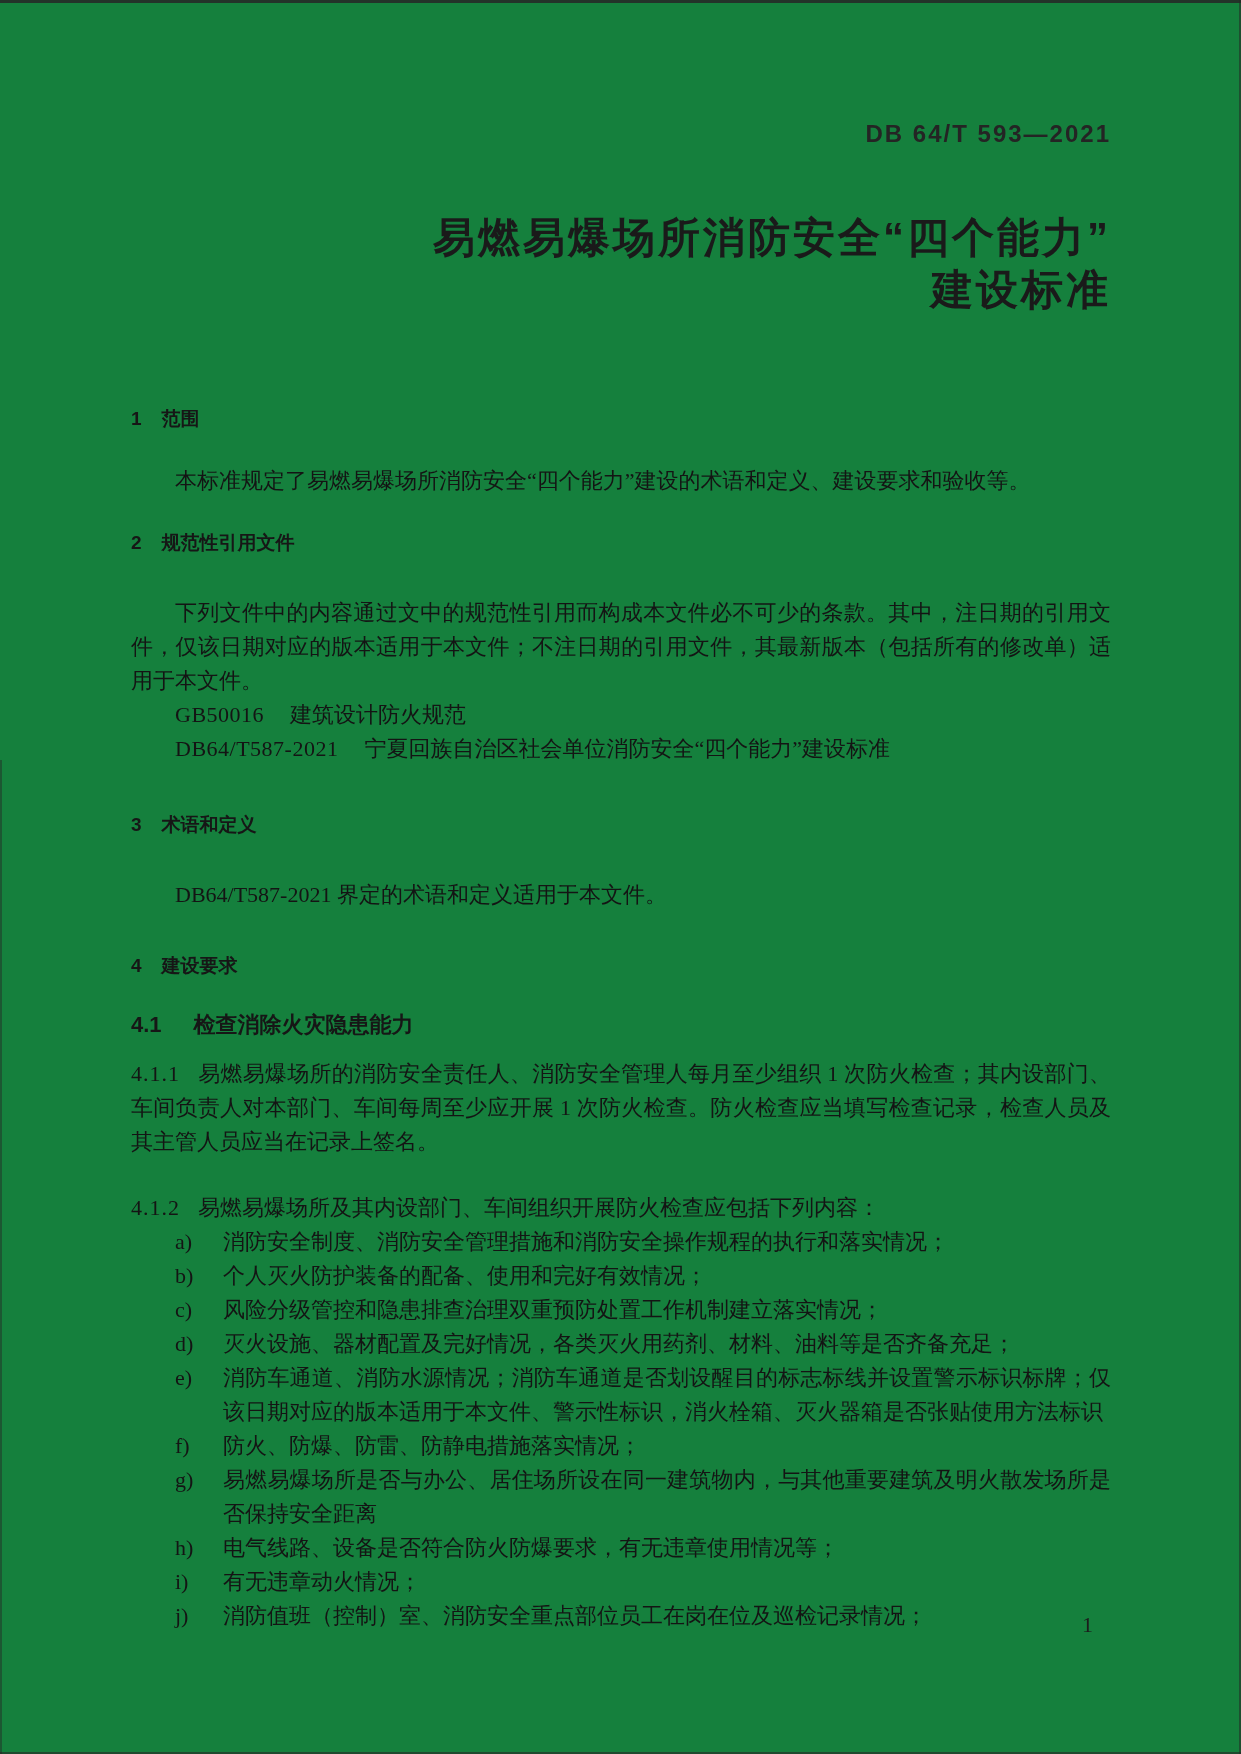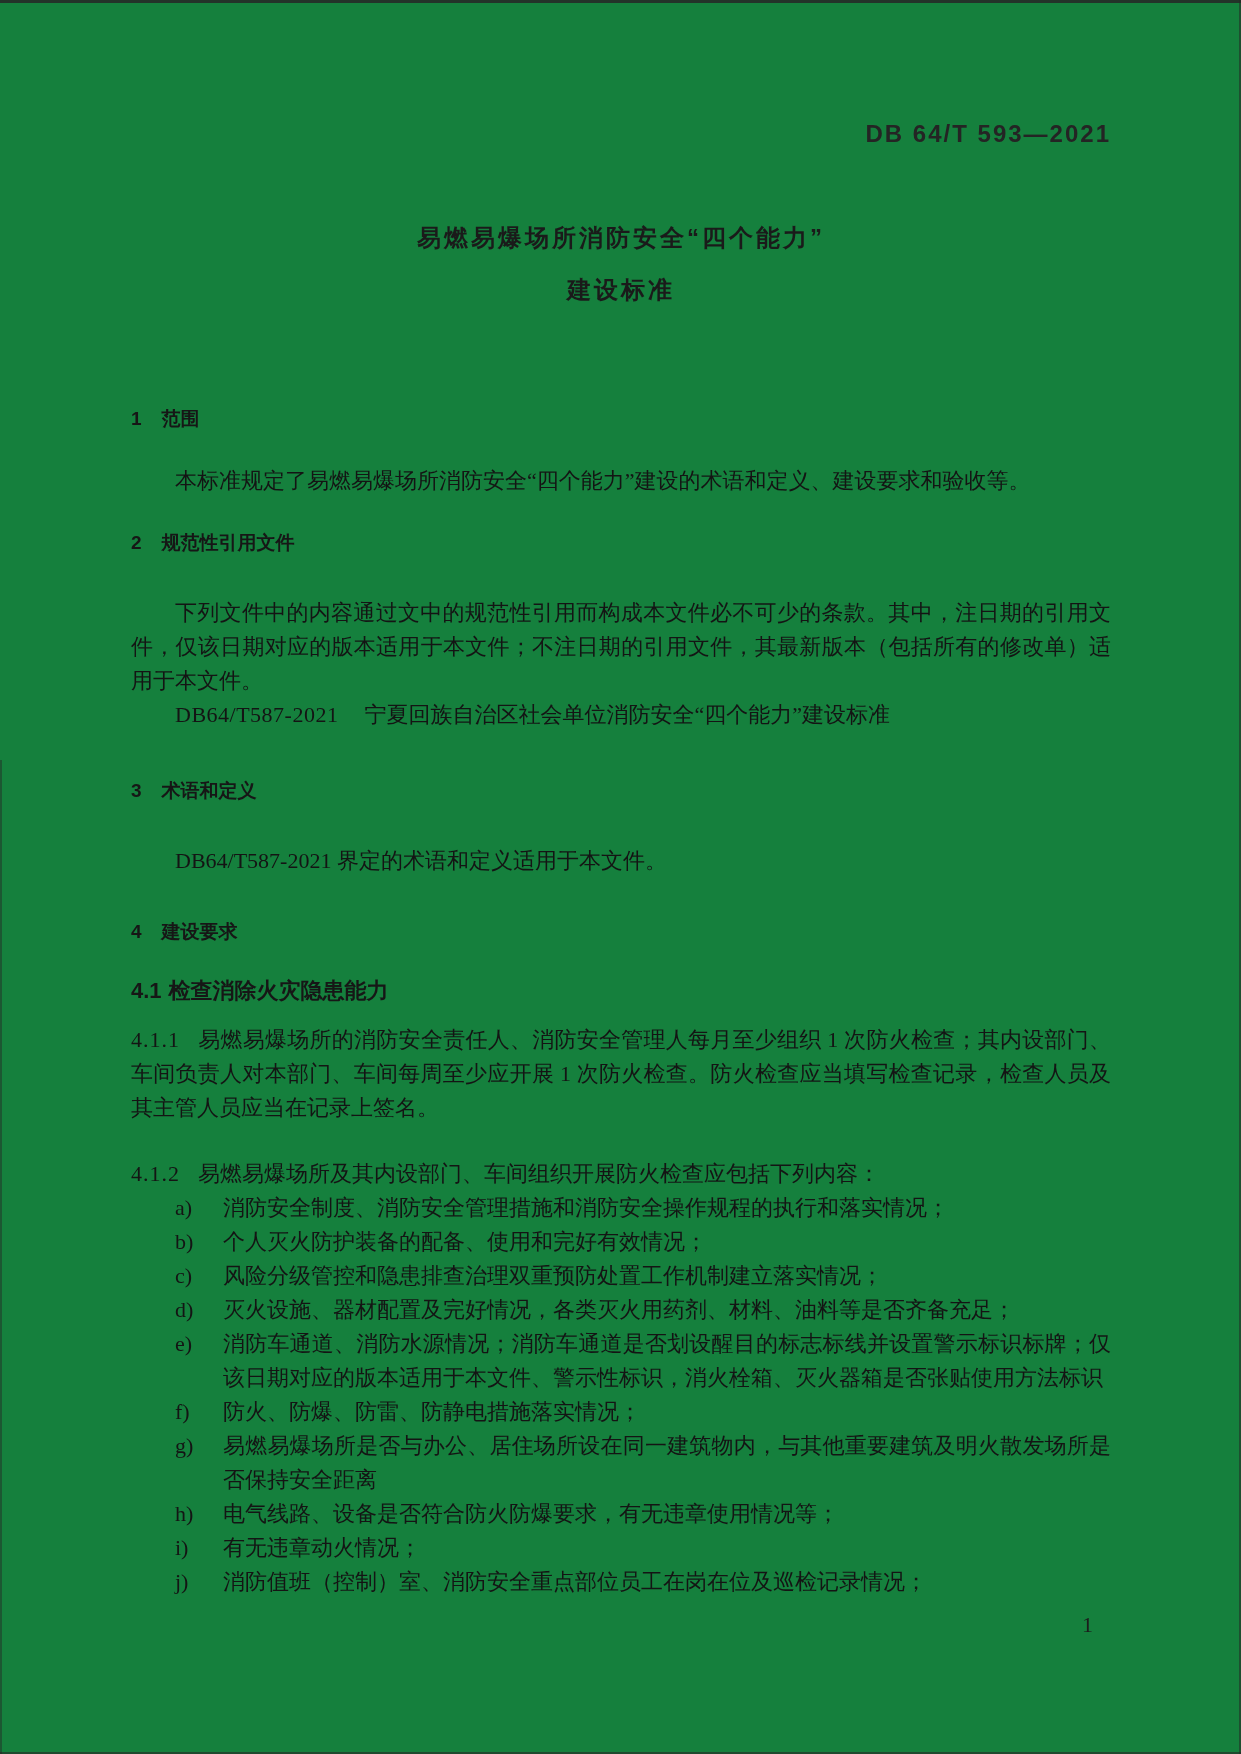--- a/index.html
+++ b/index.html
@@ -23,36 +23,36 @@
     position:absolute;left:131px;top:0;width:980px;
   }
   .doc-number{
     margin-top:120px;
     text-align:right;
     font-family:"Liberation Sans","DejaVu Sans",sans-serif;
     font-size:24px;font-weight:600;letter-spacing:2px;color:#242424;
   }
   .doc-title{
     margin-top:64px;
-    text-align:center;
+    text-align:right;
     font-family:"Liberation Sans","DejaVu Sans",sans-serif;
-    font-size:24px;font-weight:700;letter-spacing:3px;
+    font-size:42px;font-weight:700;letter-spacing:3px;
     line-height:52px;color:#1a1a1a;
   }
   .sec-heading{
     font-family:"Liberation Sans","DejaVu Sans",sans-serif;
     font-size:19px;font-weight:700;color:#161616;
     line-height:30px;
   }
   .sec-heading .sec-num{display:inline-block;margin-right:20px;}
   .sub-heading{
     font-family:"Liberation Sans","DejaVu Sans",sans-serif;
     font-size:22px;font-weight:700;color:#161616;line-height:28px;
   }
-  .sub-heading .sec-num{display:inline-block;margin-right:7px;text-align:center;}
+  .sub-heading .sec-num{display:inline-block;margin-right:32px;text-align:center;}
 
   p{margin:0;}
   .body-text{
     font-size:22px;line-height:34px;text-align:justify;color:#141414;
   }
   .indent{text-indent:2em;}
 
   .h-s1{margin-top:88px;}
   .p-s1{margin-top:30px;}
   .h-s2{margin-top:30px;}
@@ -96,20 +96,23 @@
 
     <div class="sec-heading h-s1">
       <span class="sec-num">1</span><span>范围</span>
     </div>
     <p class="body-text indent p-s1">本标准规定了易燃易爆场所消防安全“四个能力”建设的术语和定义、建设要求和验收等。</p>
 
     <div class="sec-heading h-s2">
       <span class="sec-num">2</span><span>规范性引用文件</span>
     </div>
     <p class="body-text indent p-s2">下列文件中的内容通过文中的规范性引用而构成本文件必不可少的条款。其中，注日期的引用文件，仅该日期对应的版本适用于本文件；不注日期的引用文件，其最新版本（包括所有的修改单）适用于本文件。</p>
+    <p class="body-text indent ref-line">
+      <span class="ref-code">GB50016</span><span>建筑设计防火规范</span>
+    </p>
     <p class="body-text indent ref-line">
       <span class="ref-code">DB64/T587-2021</span><span>宁夏回族自治区社会单位消防安全“四个能力”建设标准</span>
     </p>
 
     <div class="sec-heading h-s3">
       <span class="sec-num">3</span><span>术语和定义</span>
     </div>
     <p class="body-text indent p-s3">DB64/T587-2021 界定的术语和定义适用于本文件。</p>
 
     <div class="sec-heading h-s4">

